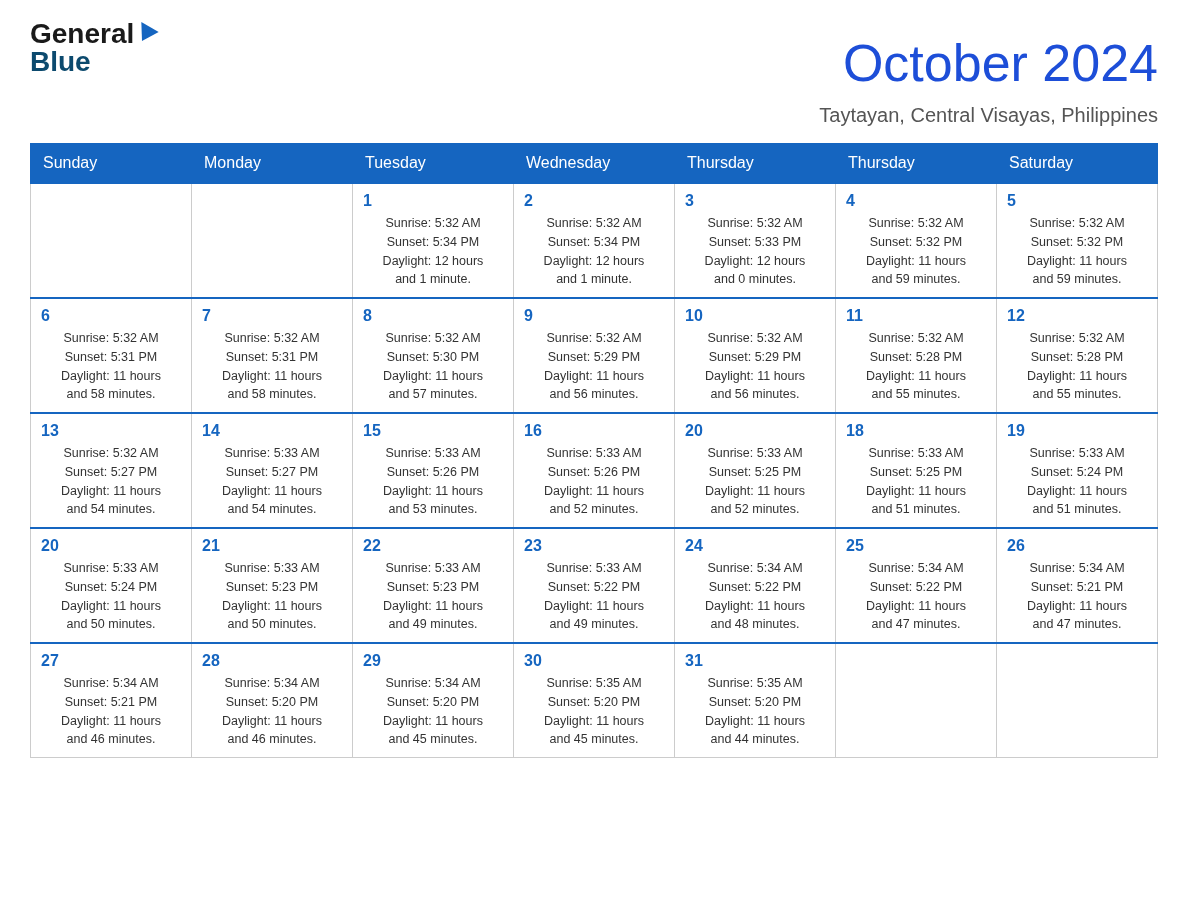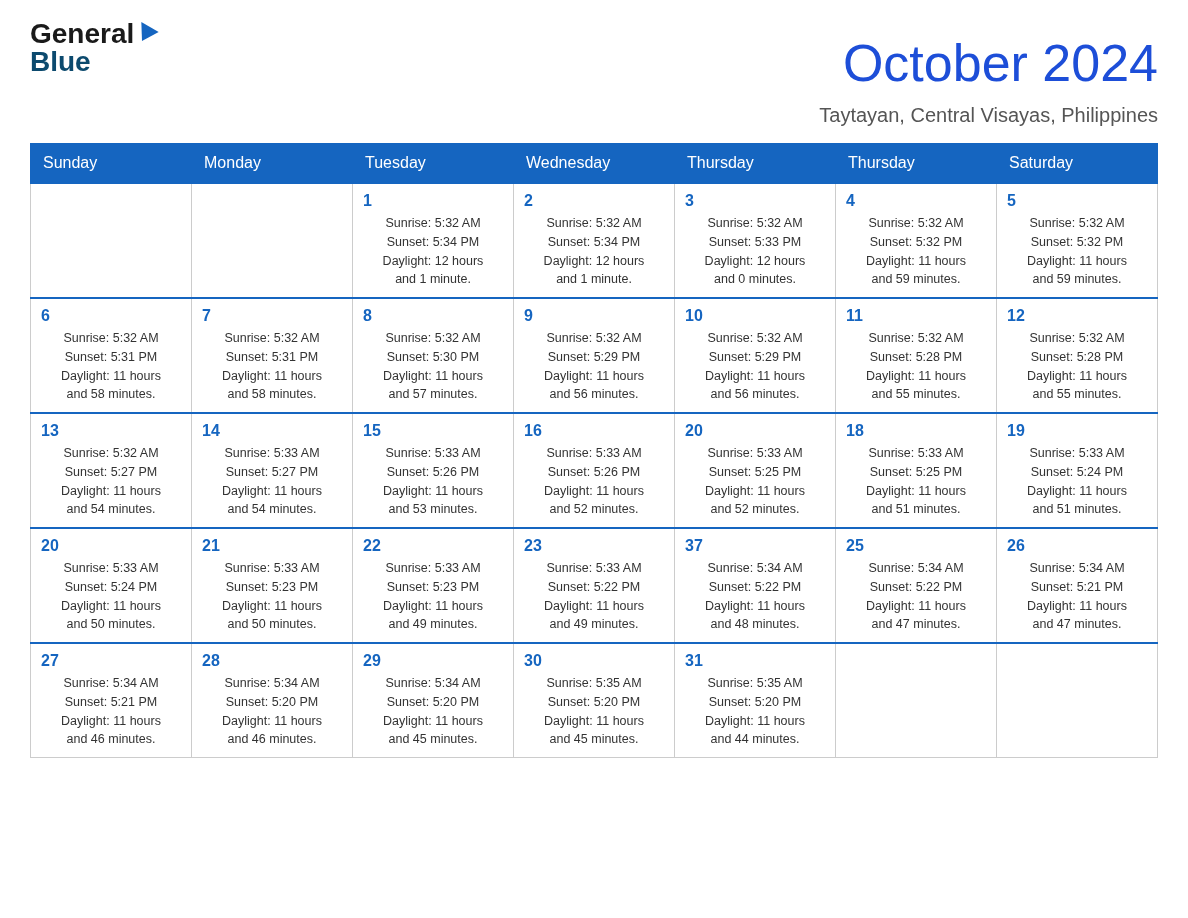--- a/index.html
+++ b/index.html
@@ -234,21 +234,21 @@
         </td>
         <td>
           <span class="day-number">22</span>
           <div class="day-info">Sunrise: 5:33 AM<br>Sunset: 5:23 PM<br>Daylight: 11 hours<br>and 49 minutes.</div>
         </td>
         <td>
           <span class="day-number">23</span>
           <div class="day-info">Sunrise: 5:33 AM<br>Sunset: 5:22 PM<br>Daylight: 11 hours<br>and 49 minutes.</div>
         </td>
         <td>
-          <span class="day-number">37</span>
+          <span class="day-number">24</span>
           <div class="day-info">Sunrise: 5:34 AM<br>Sunset: 5:22 PM<br>Daylight: 11 hours<br>and 48 minutes.</div>
         </td>
         <td>
           <span class="day-number">25</span>
           <div class="day-info">Sunrise: 5:34 AM<br>Sunset: 5:22 PM<br>Daylight: 11 hours<br>and 47 minutes.</div>
         </td>
         <td>
           <span class="day-number">26</span>
           <div class="day-info">Sunrise: 5:34 AM<br>Sunset: 5:21 PM<br>Daylight: 11 hours<br>and 47 minutes.</div>
         </td>

